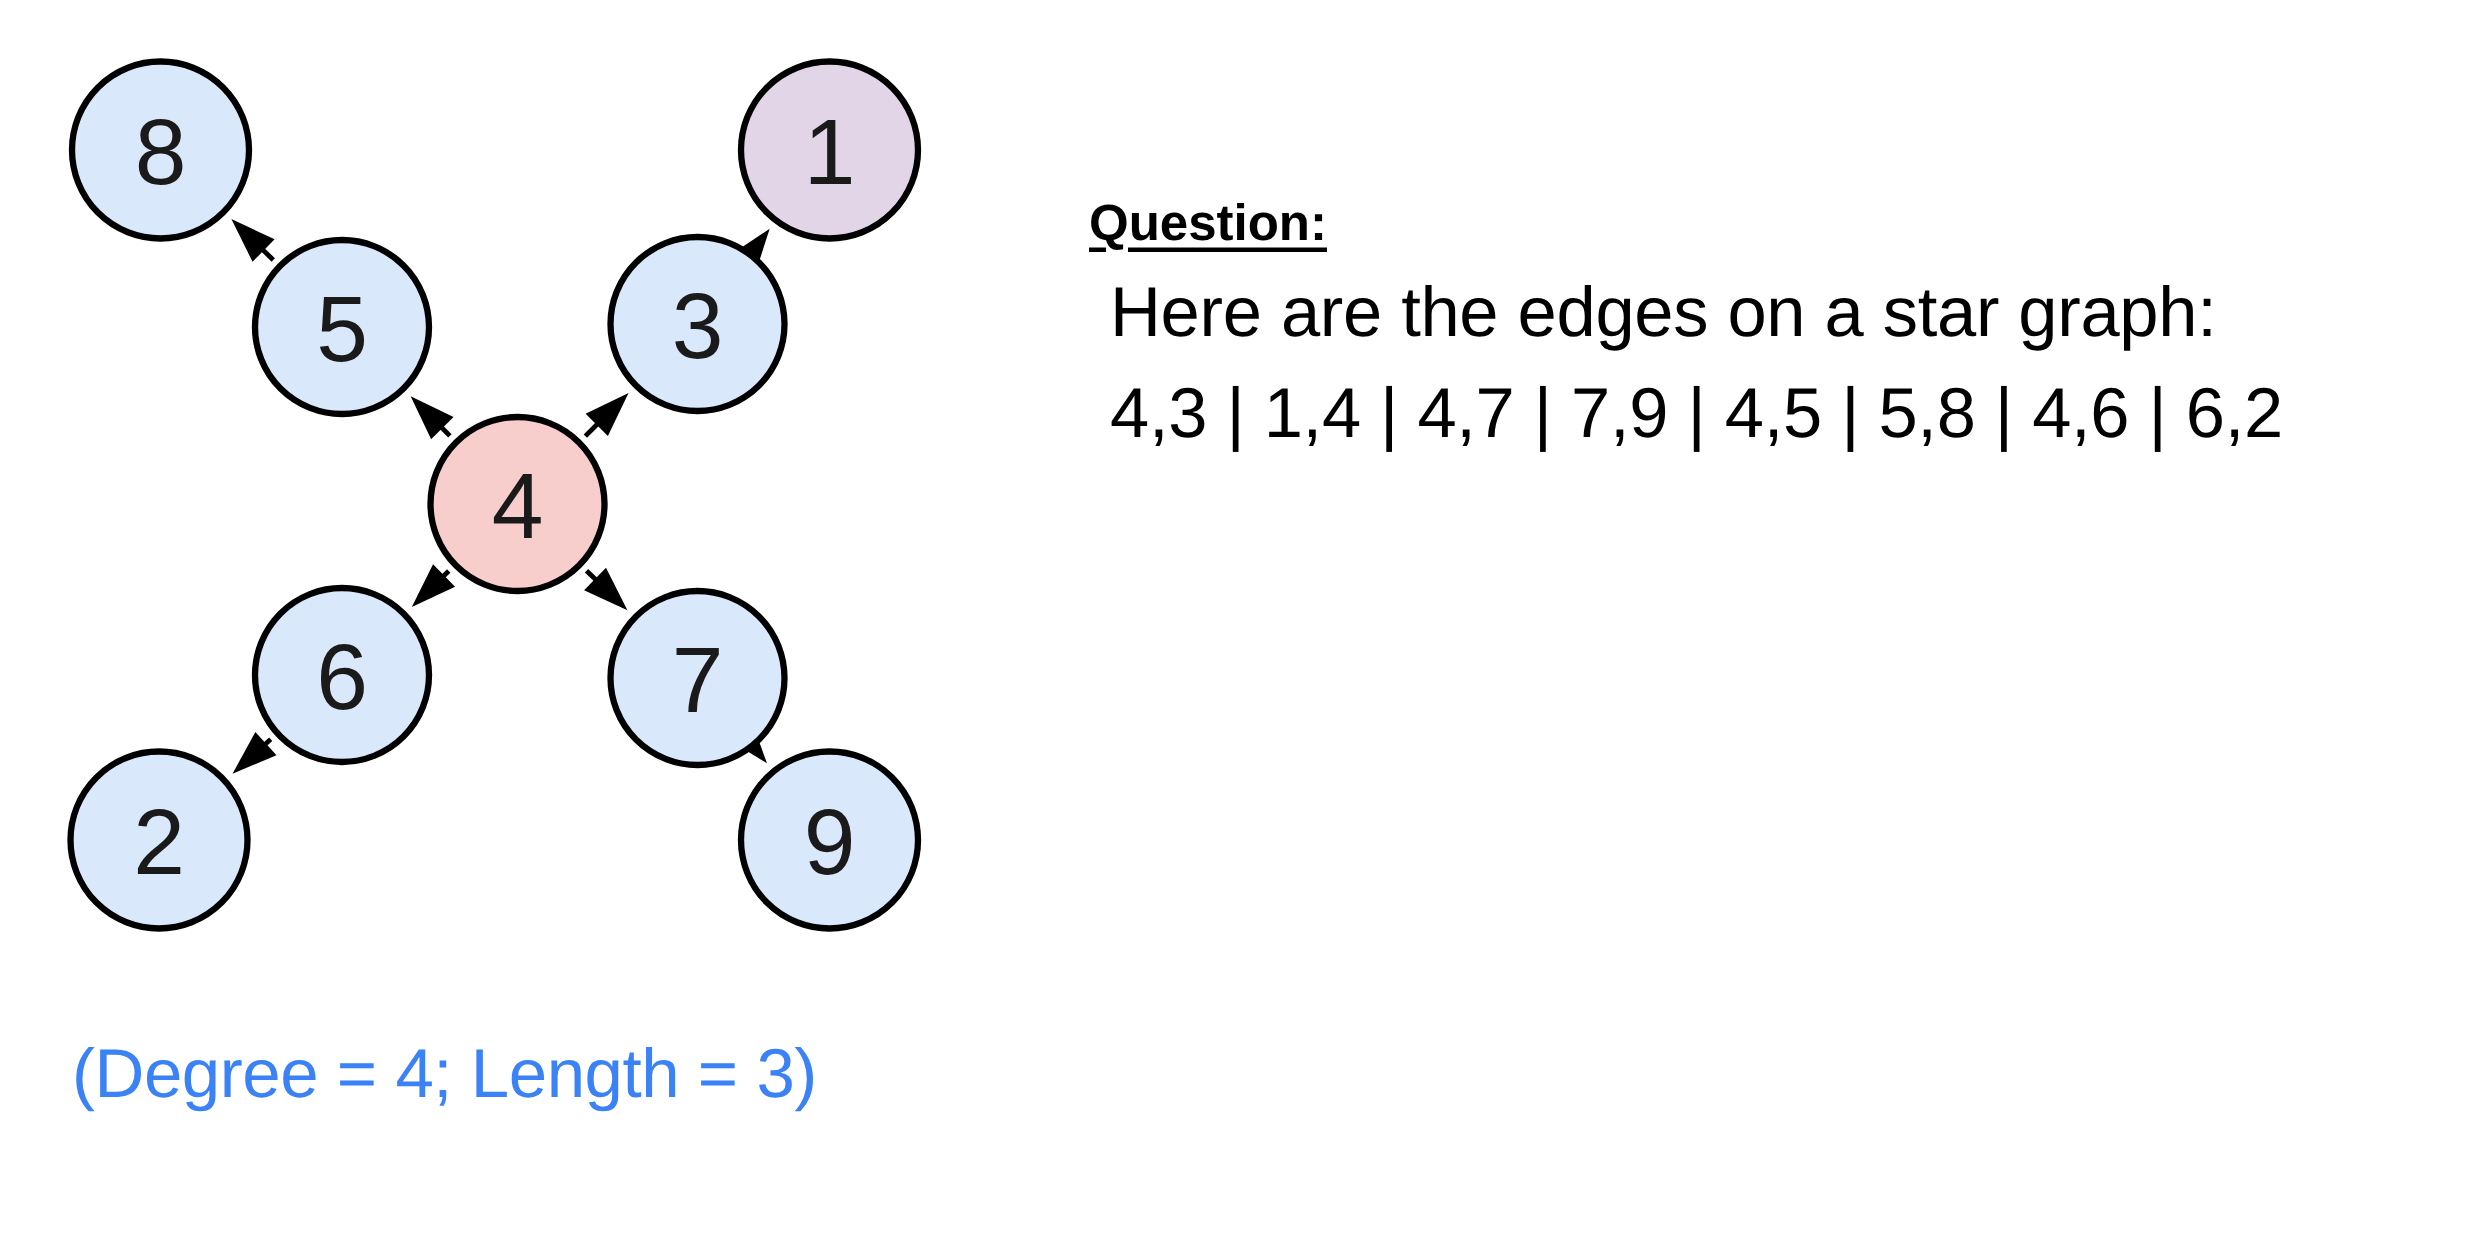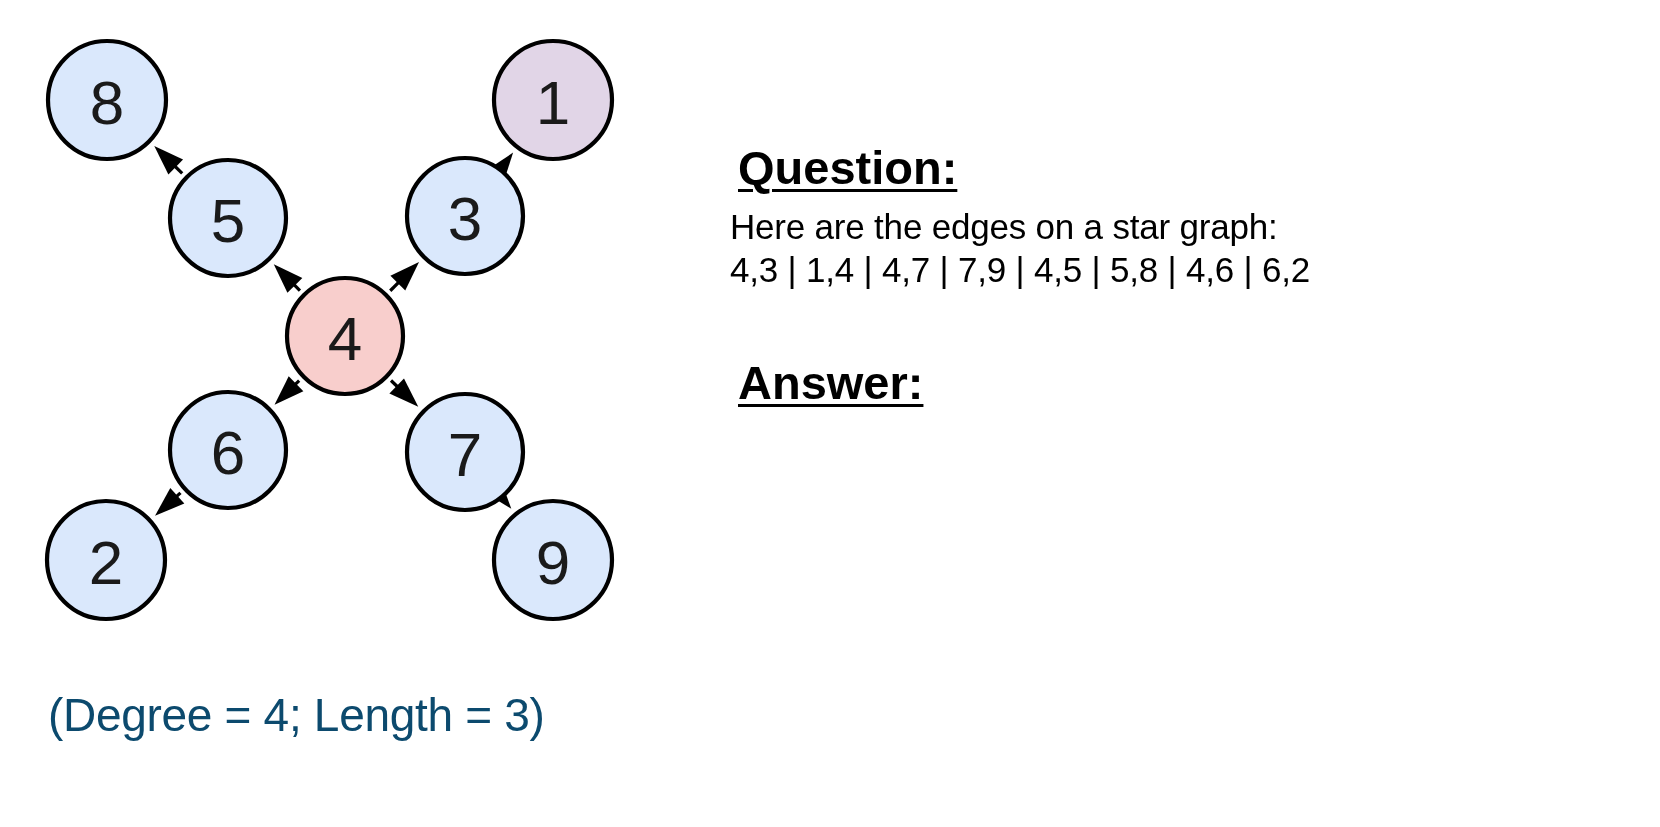--- a/index.html
+++ b/index.html
@@ -53,46 +53,46 @@
 
   
   #graph-caption {
     position: absolute;
     left: 48px;
     top: 688px;
     font-size: 46px;
     font-stretch: semi-condensed;
     letter-spacing: -0.3px;
     white-space: nowrap;
-    color: #0c4a6e;
+    color: #3b82f6;
   }
 
   
   #text-panel {
     position: absolute;
     left: 726px;
     top: 130px;
     width: 920px;
   }
   .section-heading {
-    font-size: 47px;
+    font-size: 34px;
     font-weight: bold;
     font-stretch: condensed;
     text-decoration: underline;
     text-underline-offset: 5px;
     text-decoration-thickness: 3px;
     line-height: 1.12;
-    margin: 12px;
+    margin: 0;
     white-space: nowrap;
   }
   .body-line {
-    font-size: 35px;
+    font-size: 47px;
     font-stretch: condensed;
     line-height: 1.12;
-    margin: 4px;
+    margin: 14px;
     white-space: nowrap;
     letter-spacing: -0.2px;
   }
   .spacer-line {
     height: 52px;
   }
   .em-italic {
     font-style: italic;
     font-weight: bold;
   }
@@ -167,15 +167,14 @@
 
   <div class="section-heading">Question:</div>
 
   <div class="body-line">Here are the edges on a star graph:</div>
 
   <div class="body-line">4,3 | 1,4 | 4,7 | 7,9 | 4,5 | 5,8 | 4,6 | 6,2</div>
 
 
   <div class="spacer-line"></div>
 
-  <div class="section-heading">Answer:</div>
 
 </div>
 
 </body></html>

